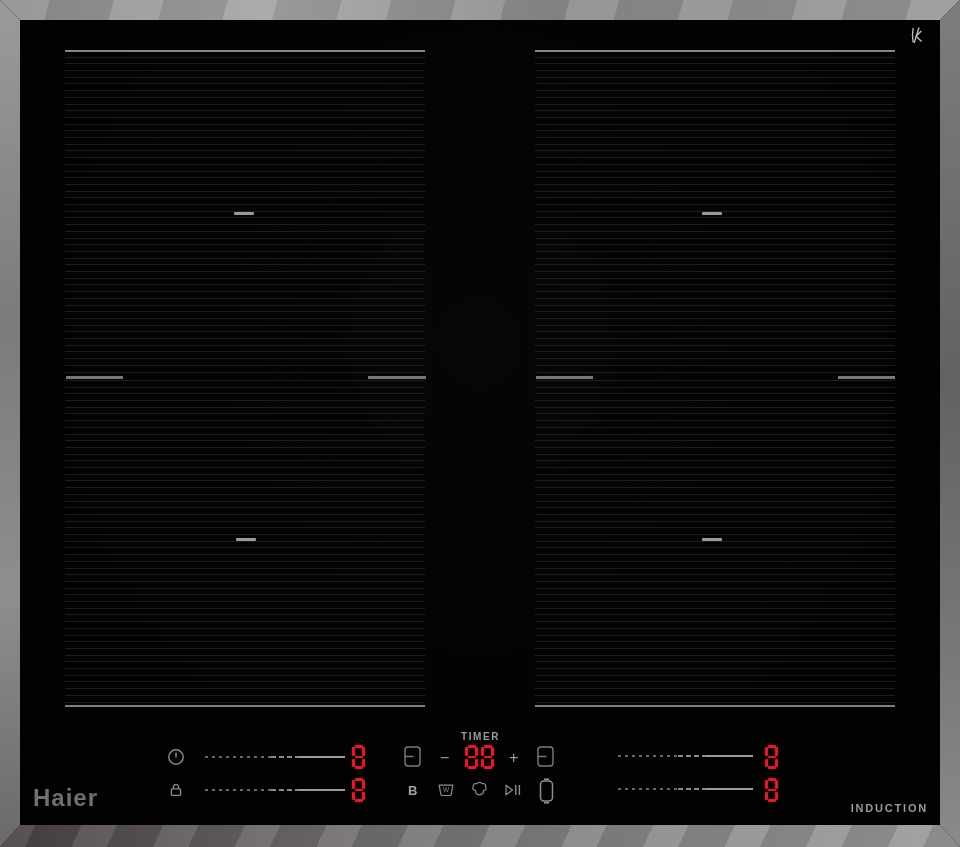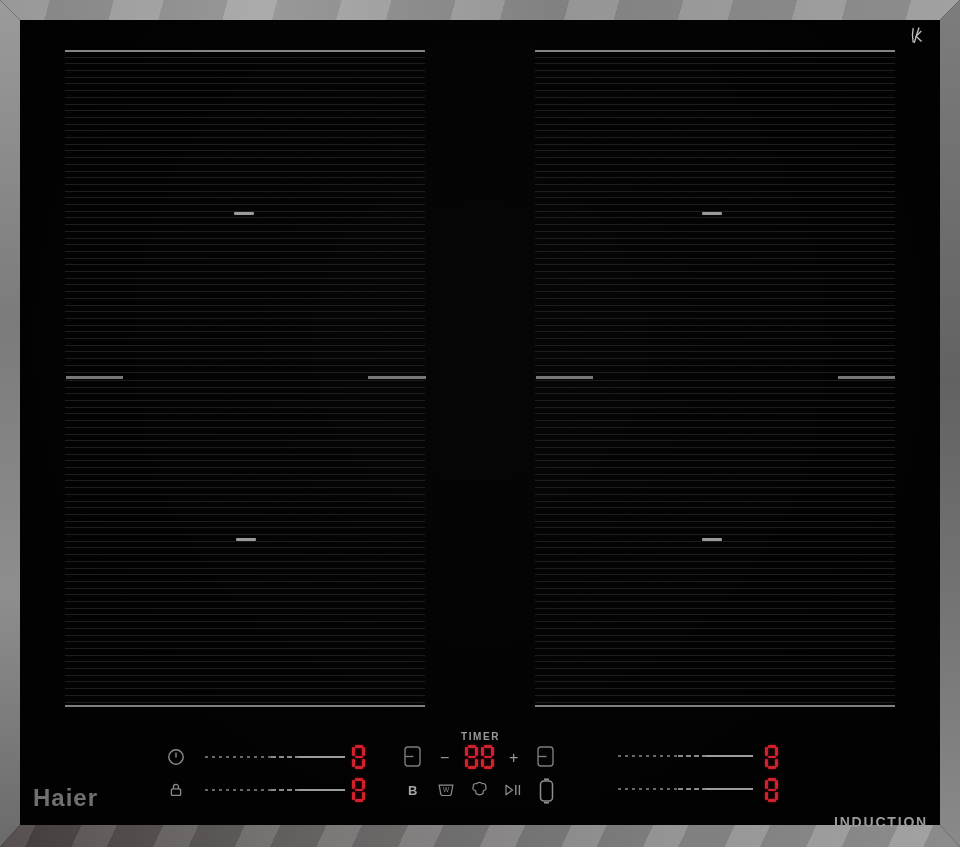--- a/index.html
+++ b/index.html
@@ -77,22 +77,22 @@
   .timer-label{
     position:absolute;font-size:10px;font-weight:bold;letter-spacing:1.6px;color:#9a9a9a;
   }
   .pm{position:absolute;font-size:16px;color:#9a9a9a;line-height:1;font-weight:normal;}
   .booster{position:absolute;font-size:13px;font-weight:bold;color:#a5a5a5;}
   .brand-logo{
     position:absolute;left:33px;top:784px;font-size:24px;font-weight:bold;
     color:#707070;letter-spacing:1px;
   }
   .product-label{
-    position:absolute;right:32px;top:802px;font-size:14px;font-weight:bold;
-    letter-spacing:1.8px;color:#9b9b9b;margin-top:12px;
+    position:absolute;right:32px;top:802px;font-size:11px;font-weight:bold;
+    letter-spacing:1.8px;color:#9b9b9b;
   }
   svg{display:block;}
 </style>
 </head>
 <body>
 
 <div id="hob">
 
   <div class="frame frame-top"></div>
   <div class="frame frame-left"></div>

